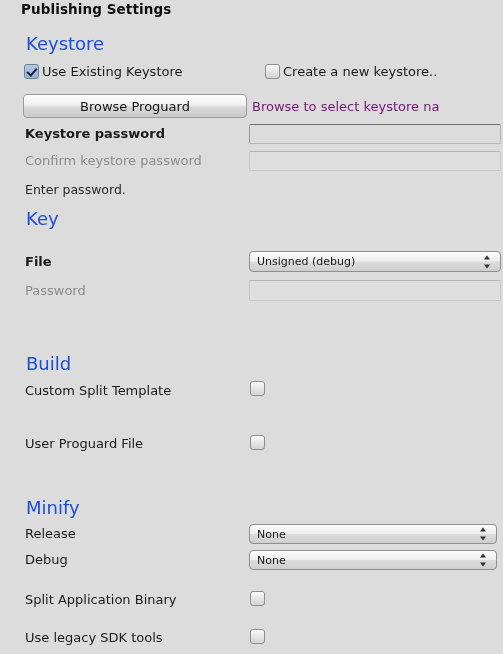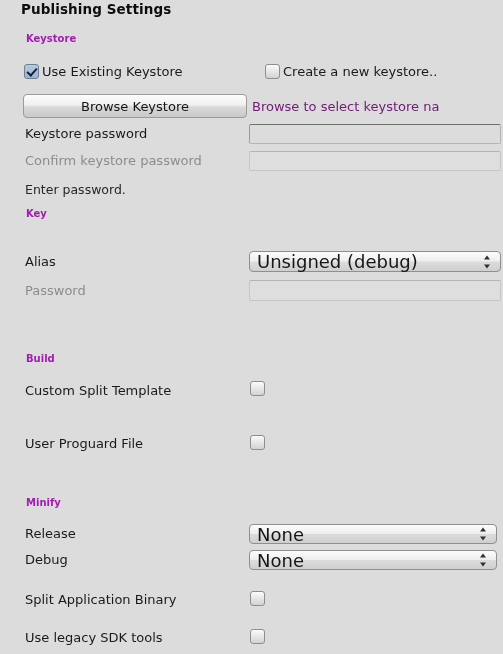--- a/index.html
+++ b/index.html
@@ -25,34 +25,34 @@
     left: 21px;
     top: 1px;
     font-weight: bold;
     font-size: 13.5px;
     color: #0d0d0d;
     letter-spacing: .1px;
   }
   .section-title {
     position: absolute;
     left: 26px;
-    font-weight: bold;
-    font-size: 10px;
-    color: #a21caf;
+    font-weight: normal;
+    font-size: 18px;
+    color: #1d4ed8;
   }
 
   
   .label {
     position: absolute;
     left: 25px;
     font-size: 13px;
     color: #1a1a1a;
     white-space: nowrap;
   }
-  .label.bold { font-weight: normal; }
+  .label.bold { font-weight: bold; }
   .label.disabled { color: #8c8c8c; }
 
   .helptext {
     position: absolute;
     left: 25px;
     font-size: 12.5px;
     color: #272727;
     white-space: nowrap;
   }
 
@@ -134,21 +134,21 @@
 
   
   .dropdown {
     position: absolute;
     box-sizing: border-box;
     border: 1px solid #8f8f8f;
     border-radius: 4px;
     background: linear-gradient(#fcfcfc 0%, #eeeeee 48%, #dcdcdc 52%, #cfcfcf 100%);
     display: flex;
     align-items: center;
-    font-size: 18px;
+    font-size: 11px;
     color: #161616;
   }
   .dropdown .dd-value {
     margin-left: 7px;
     white-space: nowrap;
     overflow: hidden;
   }
   .dropdown .dd-arrow {
     position: absolute;
     right: 9px;
@@ -187,36 +187,36 @@
     <span class="checkbox checked"></span>
     <span class="cblabel">Use Existing Keystore</span>
   </div>
 
   <div class="cbrow" style="left:265px; top:64px; max-width:238px; overflow:hidden;">
     <span class="checkbox"></span>
     <span class="cblabel">Create a new keystore..</span>
   </div>
 
   <div class="button" style="left:23px; top:94px; width:224px; height:24px;">
-    <span>Browse Keystore</span>
+    <span>Browse Proguard</span>
   </div>
 
   <div class="ghost" style="left:252px; top:99px; width:251px;">Browse to select keystore na</div>
 
   <div class="label bold" style="top:126px;">Keystore password</div>
   <div class="field" style="left:249px; top:124px; width:252px; height:20px;"></div>
 
   <div class="label disabled" style="top:153px;">Confirm keystore password</div>
   <div class="field disabled" style="left:249px; top:151px; width:252px; height:20px;"></div>
 
   <div class="helptext" style="top:182px;">Enter password.</div>
 
   <div class="section-title" style="top:208px;">Key</div>
 
-  <div class="label bold" style="top:254px;">Alias</div>
+  <div class="label bold" style="top:254px;">File</div>
   <div class="dropdown" style="left:249px; top:251px; width:252px; height:21px;">
     <span class="dd-value">Unsigned (debug)</span>
     <span class="dd-arrow"></span>
   </div>
 
   <div class="label disabled" style="top:283px;text-align:right;">Password</div>
   <div class="field disabled" style="left:249px; top:280px; width:252px; height:21px;"></div>
 
   <div class="section-title" style="top:353px;">Build</div>
 

